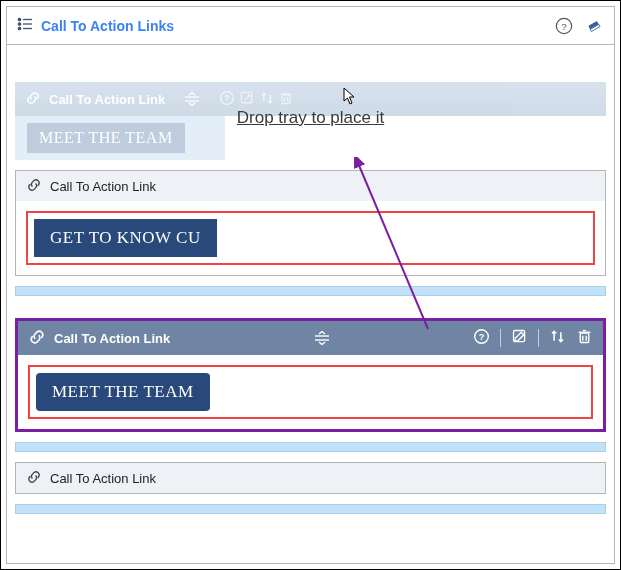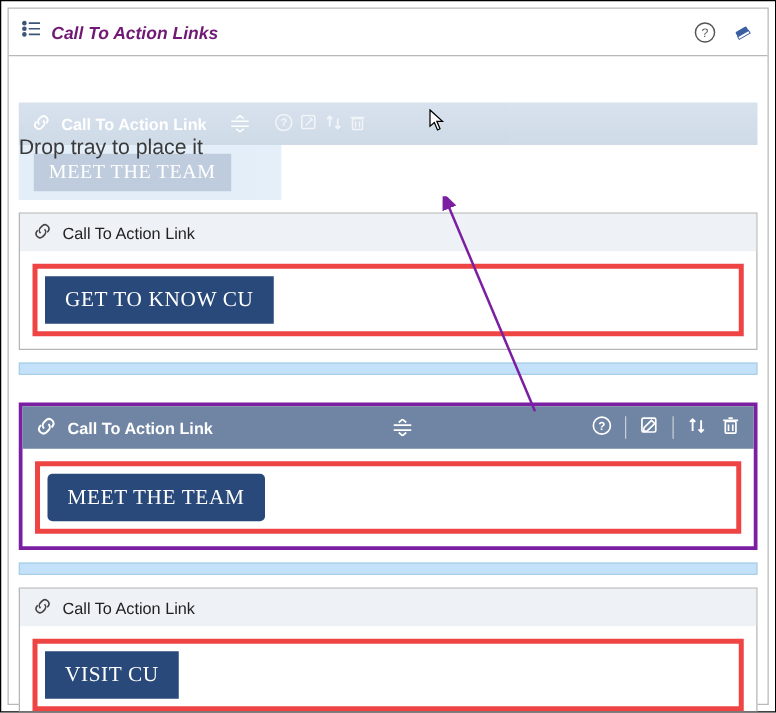--- a/index.html
+++ b/index.html
@@ -22,23 +22,22 @@
     height: 38px;
     border-bottom: 1px solid #b8b8b8;
     display: flex;
     align-items: center;
     padding: 0 10px;
     gap: 8px;
   }
   .top-header .title {
     font-weight: bold;
     font-size: 14px;
-    color: #701a75;
+    color: #3b82f6;
     flex: 1;
-    font-style: italic;
   }
   .top-header .icons {
     display: flex;
     gap: 10px;
   }
   .icon-btn {
     width: 20px;
     height: 20px;
     display: flex;
     align-items: center;
@@ -88,23 +87,25 @@
     font-size: 16px;
     background: rgba(41,73,122,0.4);
     padding: 6px 12px;
     letter-spacing: 0.5px;
   }
   .drop-text {
     position: absolute;
     top: 26px;
     left: 0;
     width: 100%;
+    text-align: center;
     font-size: 17px;
     color: #3a3a3a;
     pointer-events: none;
+    text-decoration: underline;
   }
   .cursor-arrow {
     position: absolute;
     top: 5px;
     left: 328px;
     width: 14px;
     height: 18px;
     pointer-events: none;
   }
 
@@ -137,21 +138,21 @@
     gap: 10px;
     color: #fff;
   }
   .divider-v {
     width: 1px; height: 18px; background: rgba(255,255,255,0.6);
   }
   .card-body {
     padding: 10px;
   }
   .inner-field {
-    border: 4px solid #ef4444;
+    border: 2px solid #ef4444;
     padding: 6px;
     background: #fff;
   }
   .cta-btn {
     background: #29497a;
     color: #fff;
     font-family: Georgia, 'Times New Roman', serif;
     font-size: 17px;
     padding: 9px 16px;
     display: inline-block;
@@ -369,25 +370,20 @@
         <span>
           <svg width="16" height="16" viewBox="0 0 20 20">
               <g fill="none" stroke="#444" stroke-width="1.6">
                 <path d="M8 12 a4 4 0 0 1 0-5.6 l2-2 a4 4 0 0 1 5.6 5.6 l-1 1"></path>
                 <path d="M12 8 a4 4 0 0 1 0 5.6 l-2 2 a4 4 0 0 1 -5.6-5.6 l1-1"></path>
               </g>
             </svg>
         </span>
         <span>Call To Action Link</span>
       </div>
-      <div class="card-body">
-        <div class="inner-field">
-          <span class="cta-btn">VISIT CU</span>
-        </div>
-      </div>
     </div>
 
     <div class="drop-strip thin"></div>
 
     <svg class="annotation-arrow" viewBox="0 0 90 180">
       <defs>
         <marker id="ah" markerWidth="10" markerHeight="10" refX="2" refY="3" orient="auto">
           <path d="M0,0 L0,6 L7,3 z" fill="#7a1fa2"></path>
         </marker>
       </defs>

